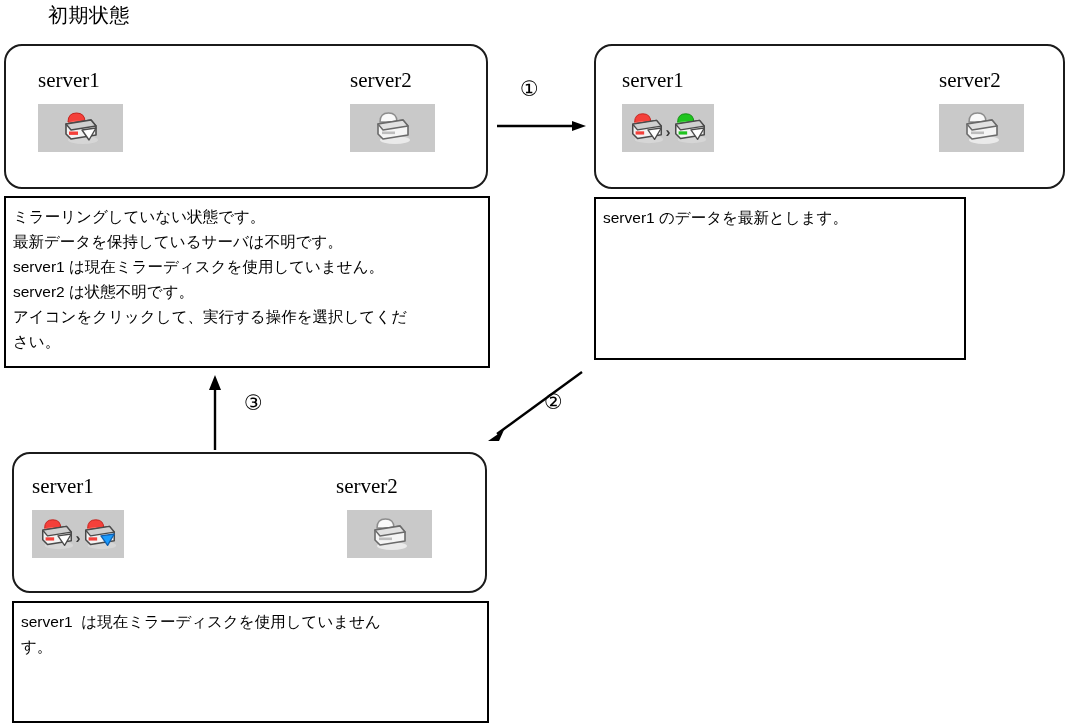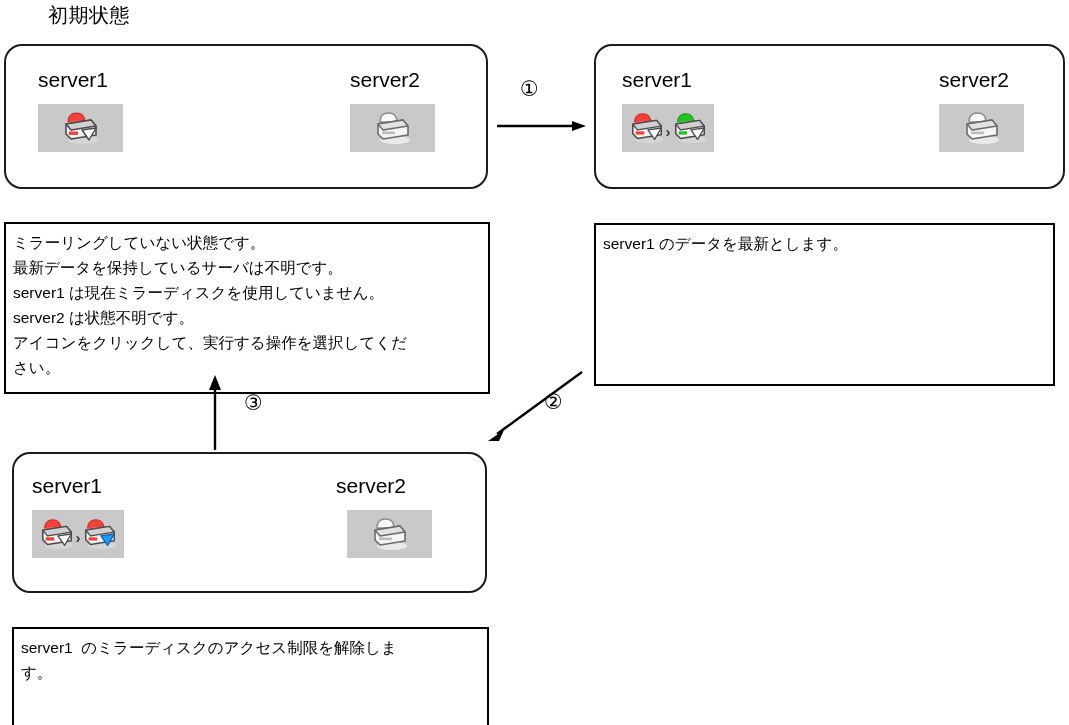--- a/index.html
+++ b/index.html
@@ -35,34 +35,34 @@
     background: #ffffff;
     box-sizing: border-box;
   }
 
   
   .desc-box {
     border: 2px solid #000000;
     background: #ffffff;
     box-sizing: border-box;
     padding: 6px 7px 4px 7px;
-    margin-top: 26px;
   }
   .desc-text {
     font-size: 15.5px;
     line-height: 25px;
     white-space: pre-wrap;
     letter-spacing: 0px;
   }
 
   
   .srv-label {
     font-size: 21px;
     line-height: 24px;
     white-space: nowrap;
+    font-family: Liberation Serif, serif;
   }
 
   
   .icon-swatch {
     background: #c9c9c9;
     box-sizing: border-box;
     display: flex;
     align-items: center;
     justify-content: center;
   }
@@ -180,21 +180,21 @@
         <ellipse cx="22" cy="32" rx="15" ry="4" fill="#ededed" opacity="0.9"></ellipse>
         <path d="M7 14 Q7 5 15.5 5 Q24 5 24 14 Z" fill="#fafafa" stroke="#8d8d8d" stroke-width="1.4"></path>
         <path d="M5 16 L30 12 L35 18 L35 27 L10 31 L5 26 Z" fill="#f5f5f5" stroke="#6a6a6a" stroke-width="1.6" stroke-linejoin="round"></path>
         <path d="M5 16 L30 12 L35 18 L10 22 Z" fill="#e2e2e2" stroke="#6a6a6a" stroke-width="1.4" stroke-linejoin="round"></path>
         <rect x="9" y="23.5" width="13" height="2.6" fill="#bdbdbd"></rect>
       </svg>
     </span>
   </div>
 </div>
 
-<div class="abs desc-box" style="left:594px; top:197px; width:461px; height:163px;">
+<div class="abs desc-box" style="left:594px; top:197px; width:372px; height:163px;">
   <div class="desc-text">server1 のデータを最新とします。</div>
 </div>
 
 <div class="abs" style="left:478px; top:368px; width:130px; height:78px;">
   <div class="abs step-num" style="left:66px; top:23px;">②</div>
   <svg class="abs arrow-svg" style="left:0px; top:0px;" width="130" height="78" viewBox="0 0 130 78">
     <line x1="104" y1="4" x2="19" y2="66" stroke="#000000" stroke-width="2.4"></line>
     <polygon points="10,73 26,62 21,73" fill="#000000"></polygon>
   </svg>
 </div>
@@ -248,15 +248,15 @@
         <path d="M7 14 Q7 5 15.5 5 Q24 5 24 14 Z" fill="#fafafa" stroke="#8d8d8d" stroke-width="1.4"></path>
         <path d="M5 16 L30 12 L35 18 L35 27 L10 31 L5 26 Z" fill="#f5f5f5" stroke="#6a6a6a" stroke-width="1.6" stroke-linejoin="round"></path>
         <path d="M5 16 L30 12 L35 18 L10 22 Z" fill="#e2e2e2" stroke="#6a6a6a" stroke-width="1.4" stroke-linejoin="round"></path>
         <rect x="9" y="23.5" width="13" height="2.6" fill="#bdbdbd"></rect>
       </svg>
     </span>
   </div>
 </div>
 
 <div class="abs desc-box" style="left:12px; top:601px; width:477px; height:122px;">
-  <div class="desc-text">server1  のミラーディスクのアクセス制限を解除しま
+  <div class="desc-text">server1  は現在ミラーディスクを使用していません
 す。</div>
 </div>
 
 </body></html>

